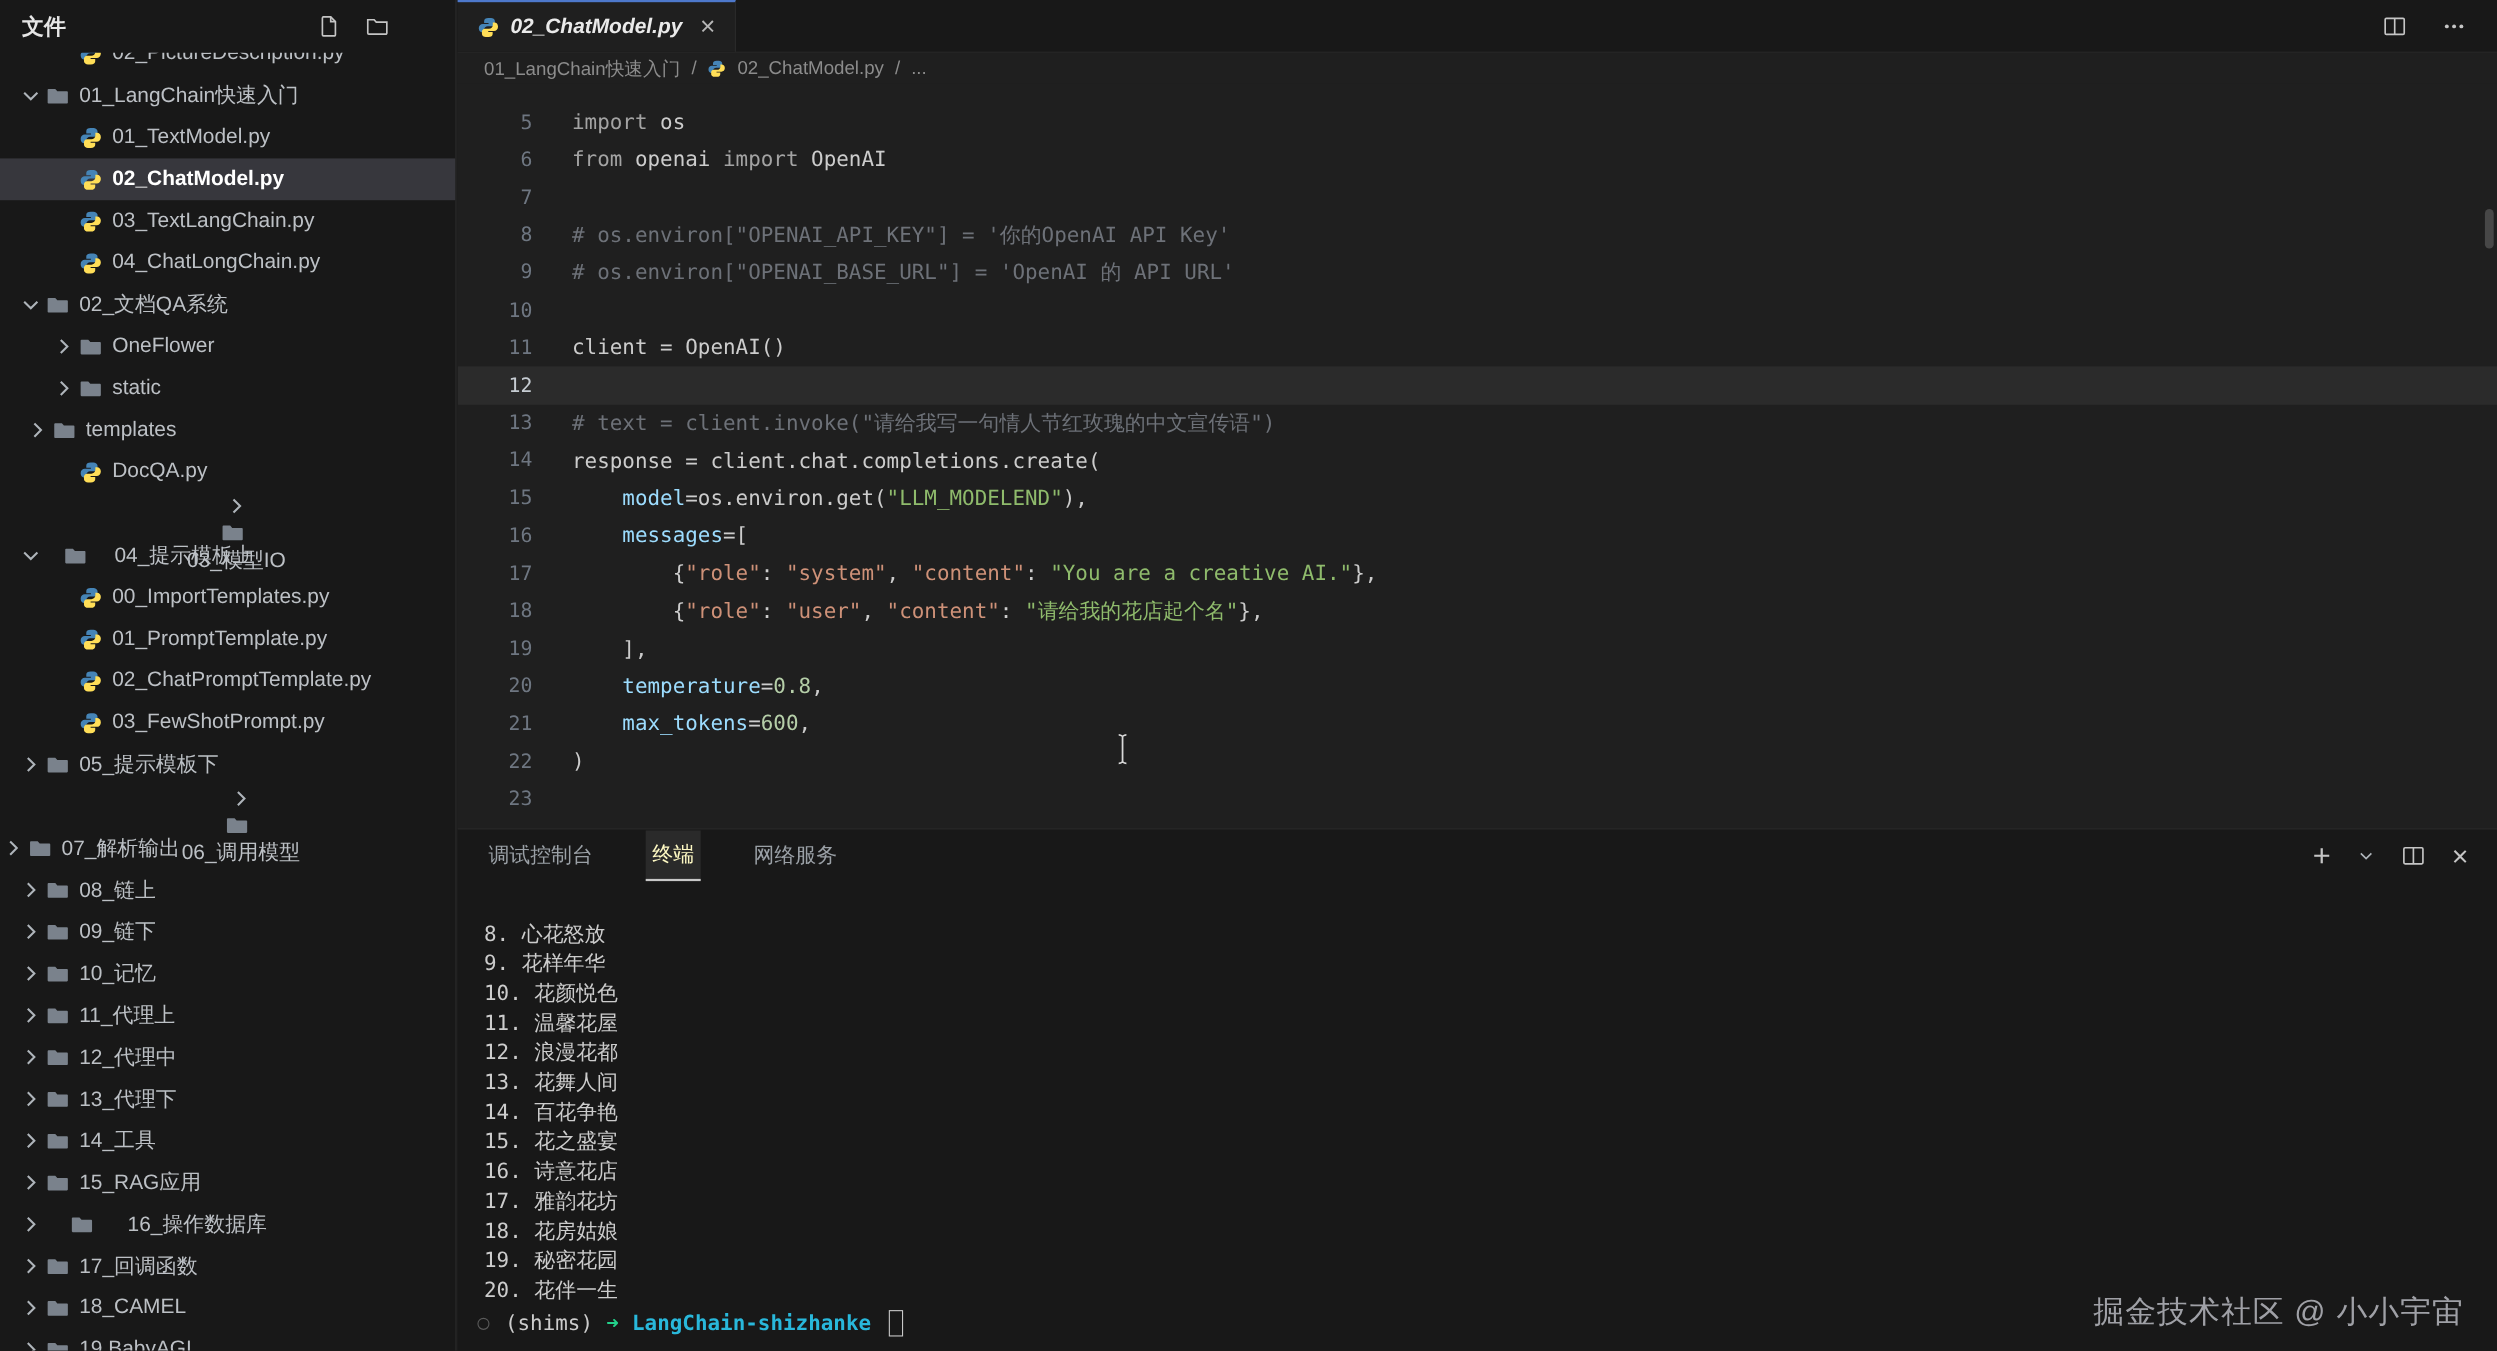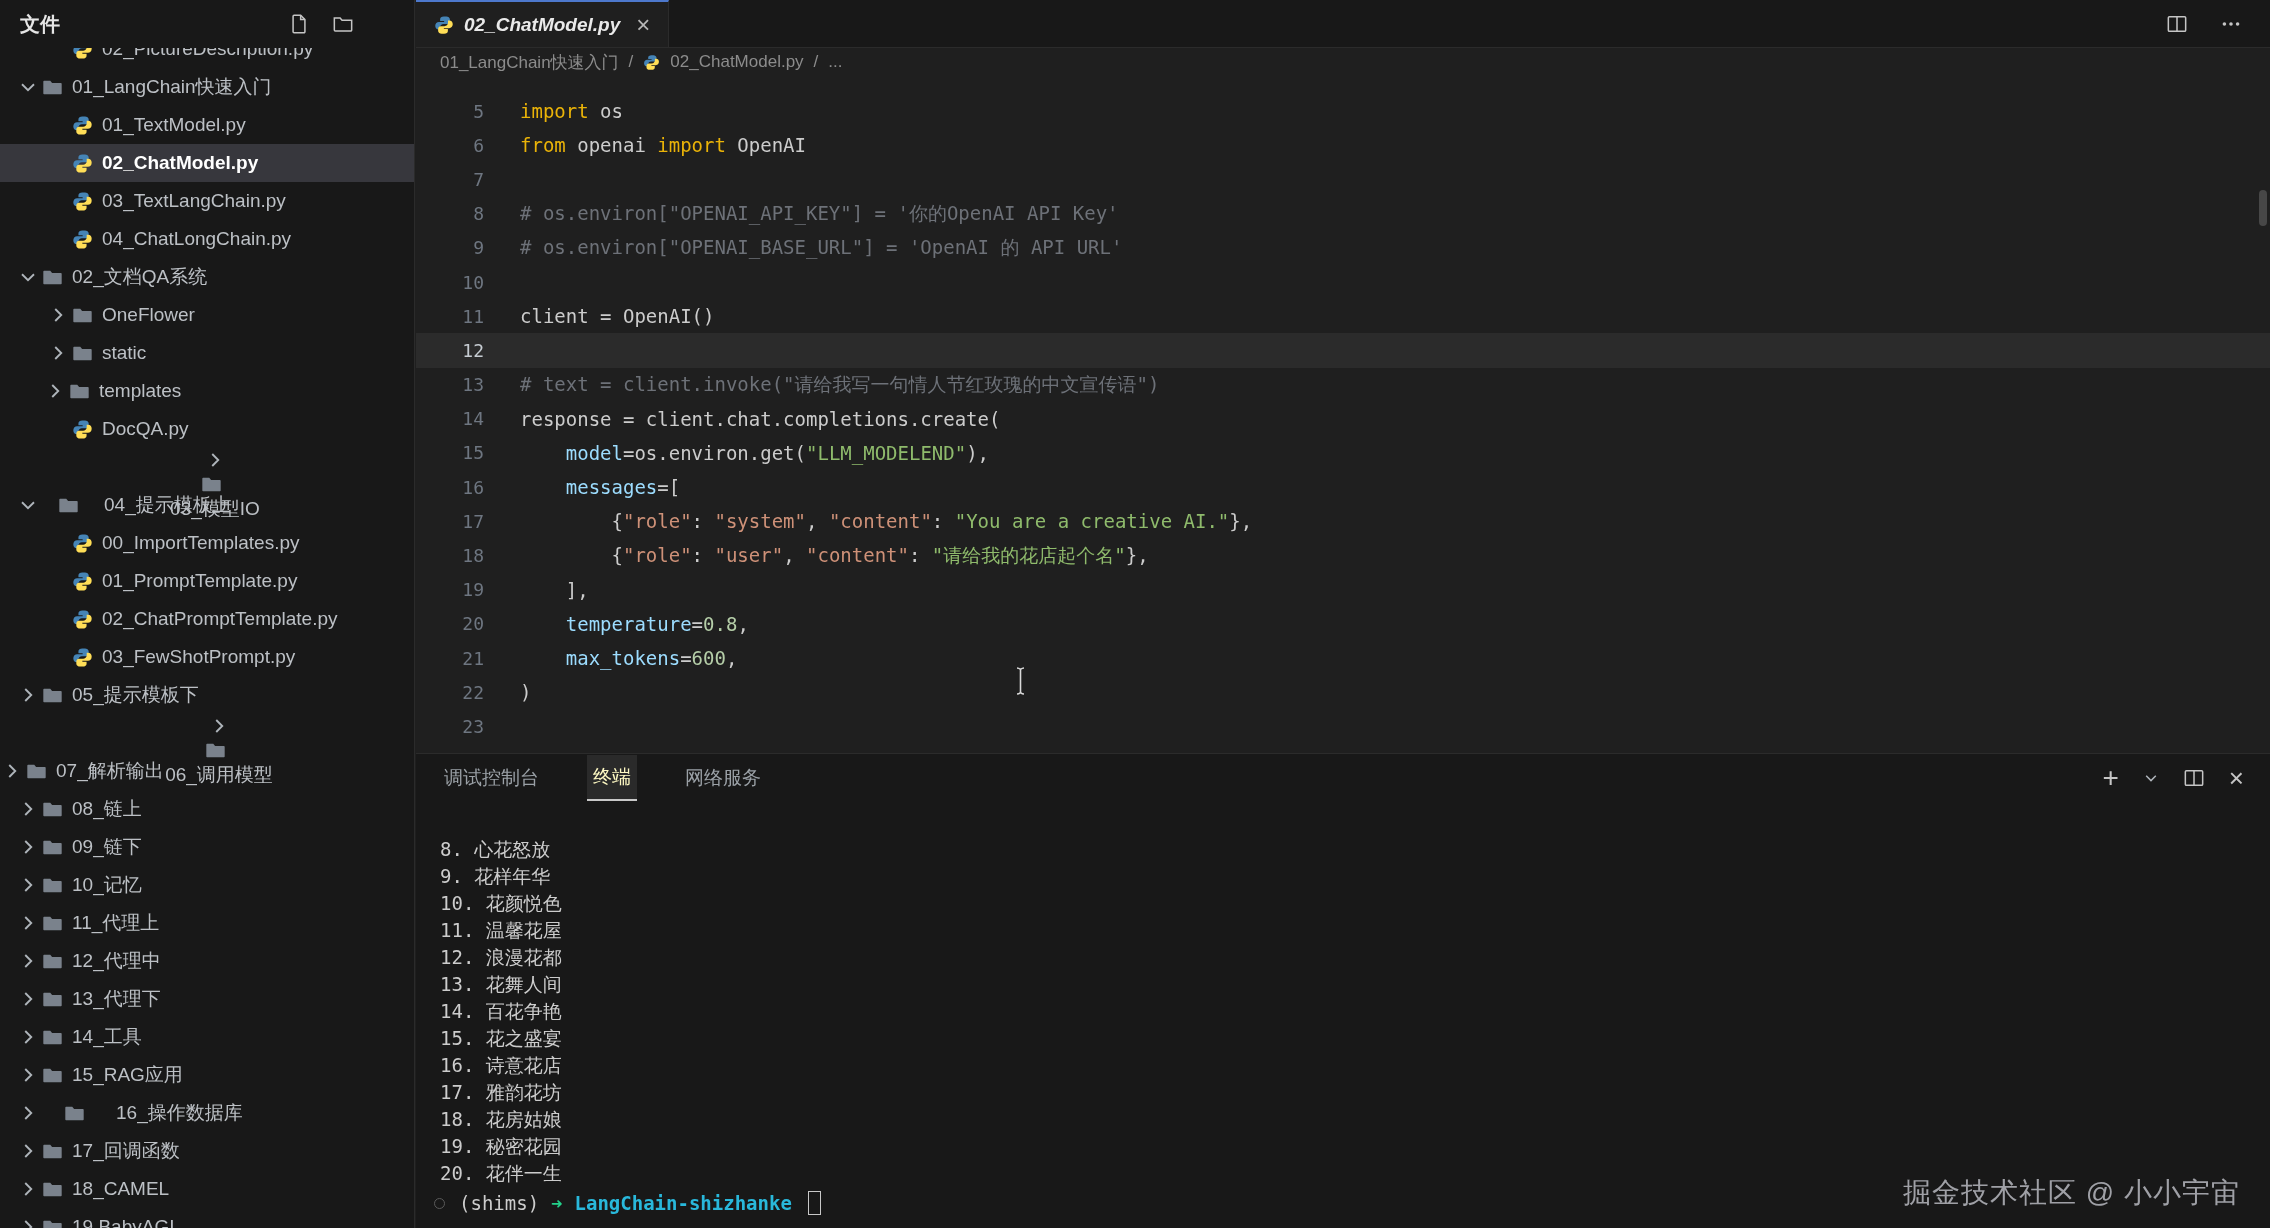--- a/index.html
+++ b/index.html
@@ -38,21 +38,21 @@
   .bc-item{cursor:pointer}
 
   
   #editor{position:absolute;left:416px;right:0;top:76px;height:677px;background:#1f1f1f;overflow:hidden}
   #code-lines{padding-top:18px}
   .code-line{display:flex;align-items:center;height:34.2px;font-family:"DejaVu Sans Mono",monospace;font-size:19px}
   .code-line.current{background:rgba(255,255,255,0.055)}
   .ln{width:104px;flex:none;text-align:right;padding-right:36px;color:#6e7681;font-size:18px}
   .code-line.current .ln{color:#c6ccd2}
   .code{white-space:pre;color:#cccccc}
-  .tk-kw{color:#eab308}
+  .tk-kw{color:#a3a3a3}
   .tk-pl{color:#cccccc}
   .tk-cm{color:#6d7178}
   .tk-str{color:#ce9178}
   .tk-strg{color:#8fbb6c}
   .tk-num{color:#b5cea8}
   .tk-prop{color:#9cdcfe}
   #editor-scroll-thumb{position:absolute;right:3px;top:190px;width:8px;height:36px;background:#474747;border-radius:4px;cursor:pointer}
   #mouse-cursor{position:absolute;left:1012px;top:666px;pointer-events:none}
 
   
@@ -198,21 +198,21 @@
               <path d="M5.8 3.2 10.6 8l-4.8 4.8" fill="none" stroke="#aeb4ba" stroke-width="1.5"></path>
             </svg>
           </span>
           <span class="tree-icon">
             <svg viewBox="0 0 16 16">
               <path fill="#7a828c" d="M1.6 2.9c-.33 0-.6.27-.6.6v9c0 .33.27.6.6.6h12.8c.33 0 .6-.27.6-.6V5.1c0-.33-.27-.6-.6-.6H7.7L6.3 2.9z"></path>
             </svg>
           </span>
           <span class="tree-label">static</span>
         </div>
-        <div class="tree-row" style="padding-left: 43px;">
+        <div class="tree-row" style="padding-left: 22px;">
           <span class="chev">
             <svg viewBox="0 0 16 16">
               <path d="M5.8 3.2 10.6 8l-4.8 4.8" fill="none" stroke="#aeb4ba" stroke-width="1.5"></path>
             </svg>
           </span>
           <span class="tree-icon">
             <svg viewBox="0 0 16 16">
               <path fill="#7a828c" d="M1.6 2.9c-.33 0-.6.27-.6.6v9c0 .33.27.6.6.6h12.8c.33 0 .6-.27.6-.6V5.1c0-.33-.27-.6-.6-.6H7.7L6.3 2.9z"></path>
             </svg>
           </span>

